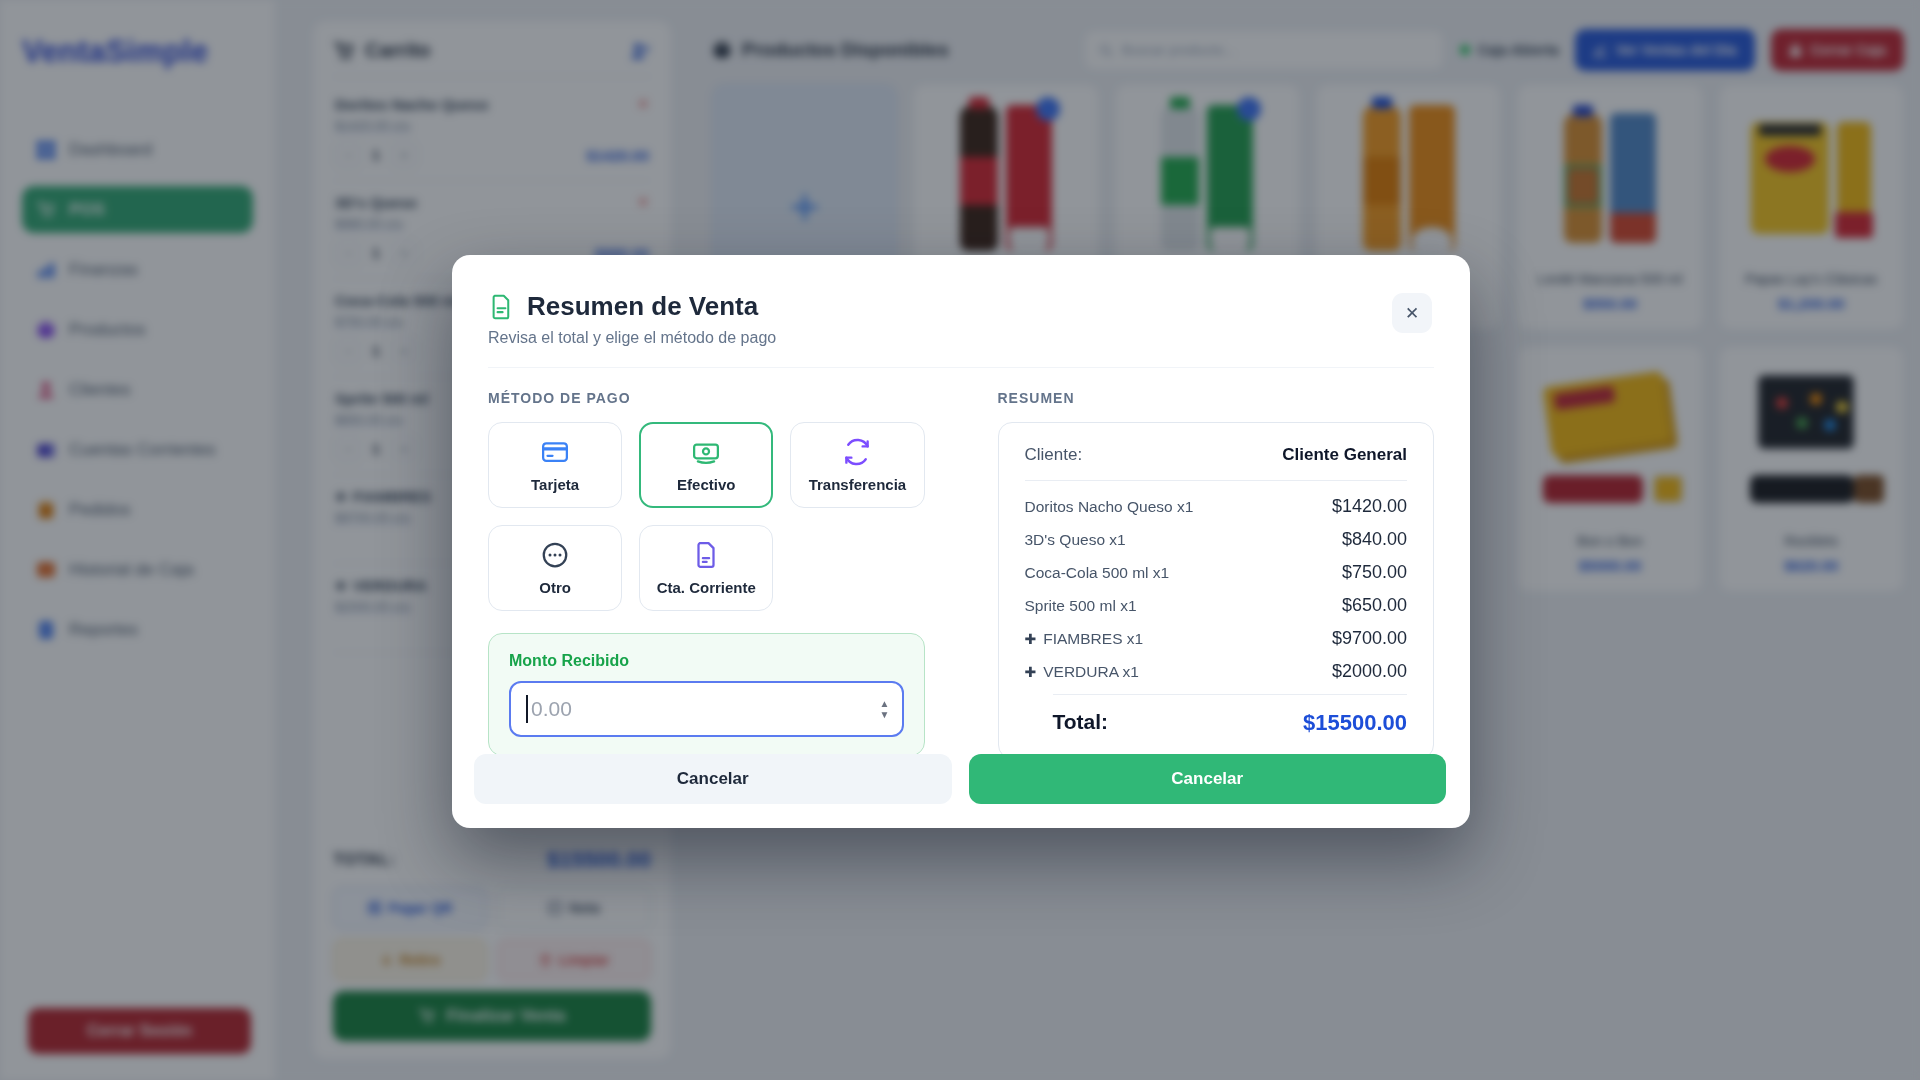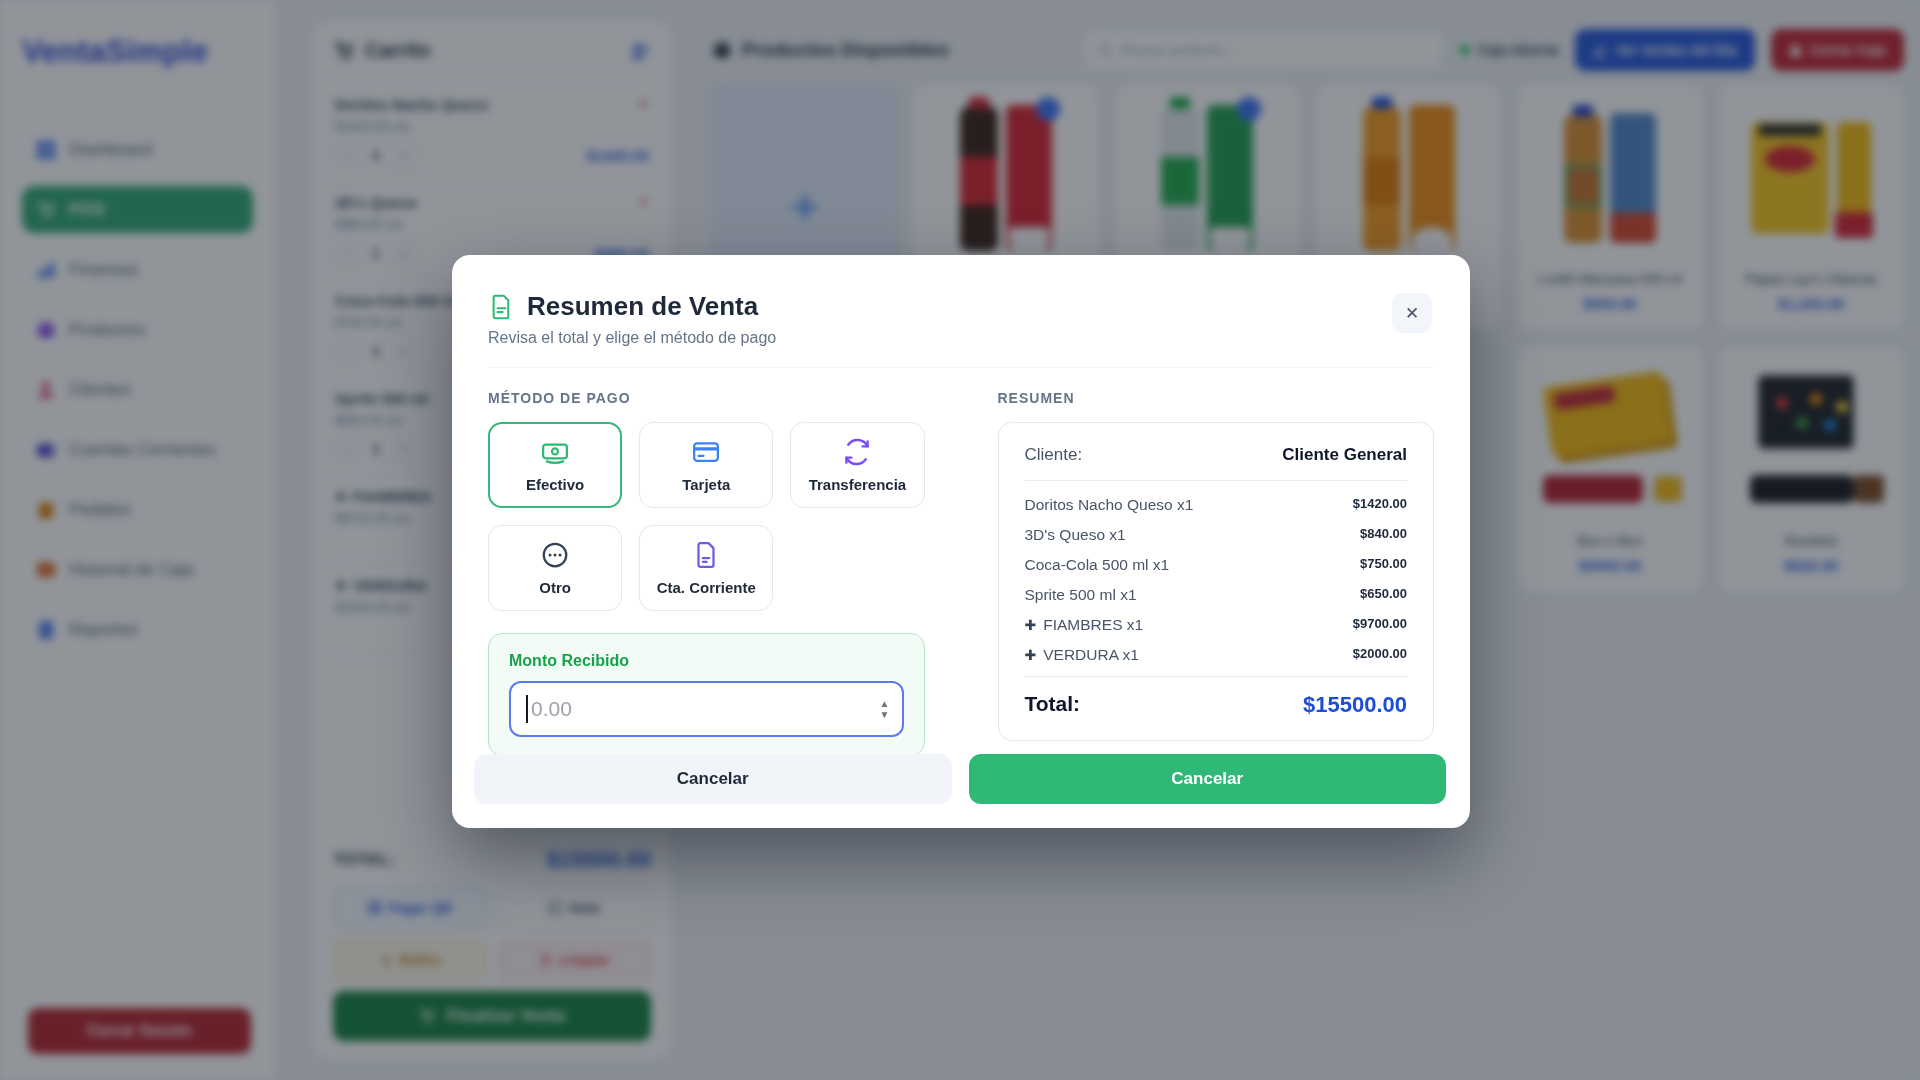--- a/index.html
+++ b/index.html
@@ -118,23 +118,23 @@
   .caret { position:absolute; left:17px; top:14px; width:1.5px; height:28px; background:#111827; }
   .spin { position:absolute; right:14px; top:50%; transform:translateY(-50%);
     display:flex; flex-direction:column; gap:1px; color:#6b7280; font-size:10px; line-height:1; }
   .res-card { border:1px solid #e2e8f0; border-radius:14px; padding:22px 26px; }
   .res-row { display:flex; justify-content:space-between; align-items:flex-start; }
   .cliente-lbl { font-size:17px; color:#475569; }
   .cliente-val { font-size:17px; font-weight:700; color:#0f172a; }
   .res-div { height:1px; background:#e9edf3; margin:15px 0; }
   .res-item { display:flex; justify-content:space-between; margin-bottom:12px; }
   .ri-name { font-size:15.5px; color:#475569; display:flex; align-items:center; gap:7px; }
-  .ri-price { font-size:13px; color:#1e293b; font-weight:700; }
+  .ri-price { font-size:18px; color:#1e293b; font-weight:400; }
   .weight-ic::before { content:"✚"; font-size:14px; color:#334155; }
-  .res-total { display:flex; justify-content:space-between; border-top:1px solid #e9edf3; padding-top:15px; margin-top:3px; }
+  .res-total { display:flex; justify-content:space-between; border-top:1px solid #e9edf3; padding-top:15px; margin-top:3px;margin-left:28px; }
   .rt-lbl { font-size:21px; font-weight:800; color:#0f172a; }
   .rt-val { font-size:22px; font-weight:800; color:#1d4ed8; }
   .m-foot { position:absolute; left:22px; right:24px; bottom:24px; display:flex; gap:17px; }
   .m-btn { flex:1; height:50px; border:none; border-radius:12px; font-size:17px; font-weight:700; font-family:inherit; }
   .m-btn.cancel { background:#f1f5f9; color:#1e293b; }
   .m-btn.confirm { background:#30b877; color:#fff; }
 </style>
 </head>
 <body>
 
@@ -520,35 +520,35 @@
       </div>
       <div class="m-sub">Revisa el total y elige el método de pago</div>
       <button class="m-close">✕</button>
     </div>
 
     <div class="m-body">
 
       <div class="m-col">
         <div class="sec-lbl">MÉTODO DE PAGO</div>
         <div class="pm-grid">
+          <button class="pm-btn">
+            <svg width="30" height="30" viewBox="0 0 24 24">
+                <rect x="2.5" y="5" width="19" height="14" rx="2.5" fill="none" stroke="#3b82f6" stroke-width="1.8"></rect>
+                <path d="M2.5 9.5h19" stroke="#3b82f6" stroke-width="2.6"></path>
+                <path d="M6 15h4" stroke="#3b82f6" stroke-width="1.8" stroke-linecap="round"></path>
+              </svg>
+            <span>Tarjeta</span>
+          </button>
           <button class="pm-btn sel">
             <svg width="30" height="30" viewBox="0 0 24 24">
                 <rect x="2.5" y="6" width="19" height="11" rx="2" fill="none" stroke="#2eb873" stroke-width="1.8"></rect>
                 <circle cx="12" cy="11.5" r="2.4" fill="none" stroke="#2eb873" stroke-width="1.8"></circle>
                 <path d="M5.5 19.5c4.3 1.6 8.7 1.6 13 0" fill="none" stroke="#2eb873" stroke-width="1.8" stroke-linecap="round"></path>
               </svg>
             <span>Efectivo</span>
-          </button>
-          <button class="pm-btn">
-            <svg width="30" height="30" viewBox="0 0 24 24">
-                <rect x="2.5" y="5" width="19" height="14" rx="2.5" fill="none" stroke="#3b82f6" stroke-width="1.8"></rect>
-                <path d="M2.5 9.5h19" stroke="#3b82f6" stroke-width="2.6"></path>
-                <path d="M6 15h4" stroke="#3b82f6" stroke-width="1.8" stroke-linecap="round"></path>
-              </svg>
-            <span>Tarjeta</span>
           </button>
           <button class="pm-btn">
             <svg width="30" height="30" viewBox="0 0 24 24">
                 <path d="M20.5 7.5A9 9 0 0 0 5 6.2M3.5 16.5A9 9 0 0 0 19 17.8" fill="none" stroke="#7c4dff" stroke-width="1.9" stroke-linecap="round"></path>
                 <path d="M20.5 3.5v4h-4M3.5 20.5v-4h4" fill="none" stroke="#7c4dff" stroke-width="1.9" stroke-linecap="round" stroke-linejoin="round"></path>
               </svg>
             <span>Transferencia</span>
           </button>
           <button class="pm-btn">
             <svg width="30" height="30" viewBox="0 0 24 24">

